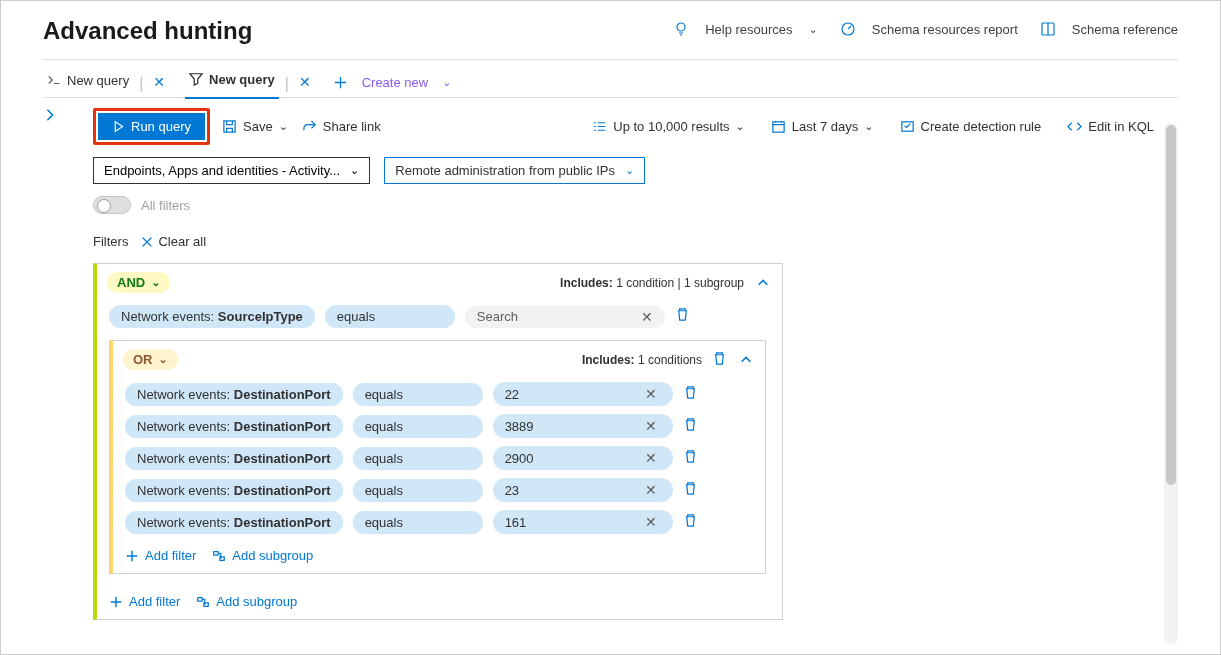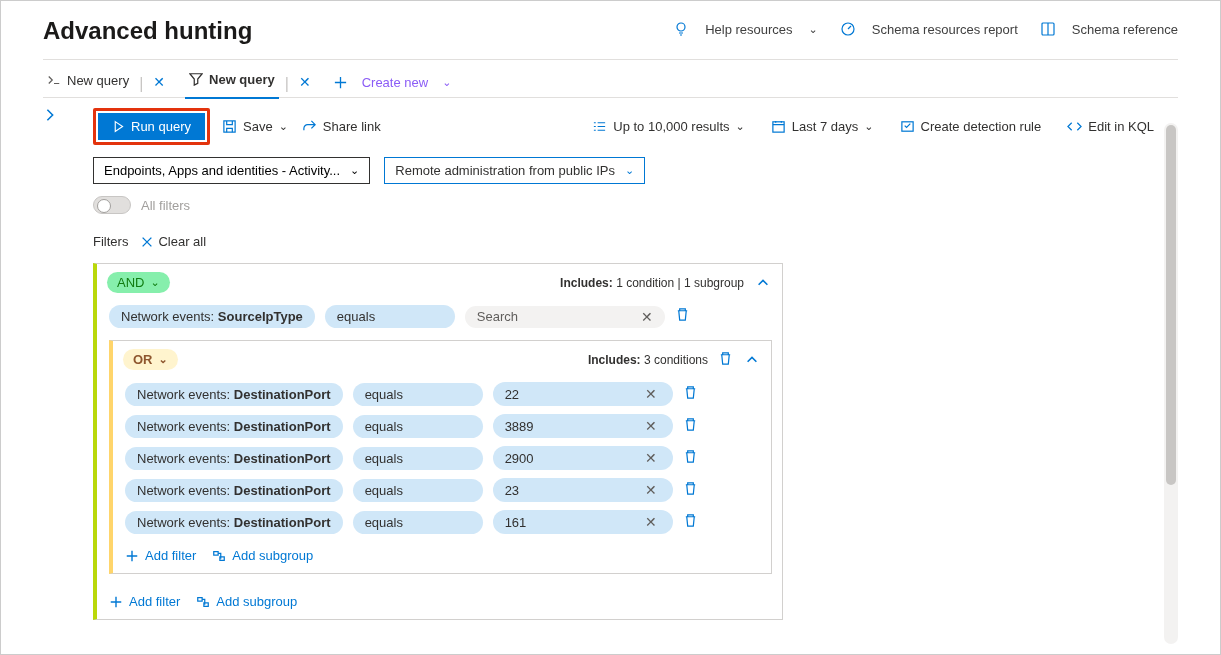--- a/index.html
+++ b/index.html
@@ -33,35 +33,35 @@
   .toggle::after { content: ""; width: 12px; height: 12px; border-radius: 50%; background: #fff; position: absolute; top: 2px; left: 3px; border:1px solid #a19f9d; }
   .toggle-label { font-size: 13px; color: #a19f9d; }
   .filters-hdr { display: flex; align-items: center; gap: 12px; margin-bottom: 14px; }
   .filters-hdr .lbl { font-size: 13px; color: #323130; }
   .clearall { display: flex; align-items: center; gap: 4px; font-size: 13px; color: #323130; cursor: pointer; }
   .clearall svg { color: #0078d4; width: 14px; height: 14px; }
   .group { border: 1px solid #d2d0ce; border-right:1px solid #d2d0ce; border-top:1px solid #d2d0ce; }
   .group.outer { border-left: 4px solid #bad80a; max-width: 690px; }
   .group-hdr { display: flex; align-items: center; padding: 8px 10px; gap: 10px; font-size: 13px; }
   .op-pill { padding: 3px 10px; border-radius: 12px; display: flex; align-items: center; gap: 6px; font-size: 13px; cursor: pointer; }
-  .op-pill.and { background: #86efac; color: #107c10; font-weight:400;}
+  .op-pill.and { background: #fef9c3; color: #107c10; font-weight:700;}
   .op-pill.or { background: #fff4ce; color: #8e562e; font-weight:600;}
   .group-hdr .spacer { flex: 1; }
   .includes { font-size: 12px; color: #323130; }
   .includes b { font-weight:600;}
   .icon-btn { width: 18px; height: 18px; display: inline-flex; align-items: center; justify-content: center; cursor: pointer; color: #0078d4; }
   .cond-row { display: flex; align-items: center; gap: 10px; padding: 4px 10px 4px 12px; }
   .pill { background: #d0e7f8; border-radius: 12px; padding: 4px 12px; font-size: 13px; color: #323130; white-space: nowrap; }
   .pill.op { min-width: 130px; }
   .pill.val { min-width: 150px; }
   .pill strong { font-weight: 600; }
   .search-pill { background: #f3f2f1; border-radius: 12px; padding: 3px 8px 3px 12px; font-size: 13px; color: #605e5c; display: flex; align-items: center; min-width: 200px; justify-content: space-between; text-align: right; }
   .xbtn { cursor: pointer; color: #605e5c; padding: 0 4px; font-size:14px;}
   .trash { cursor: pointer; color: #0078d4; }
-  .subgroup { margin: 8px 10px 10px 12px; border-left: 4px solid #ffd56b; border-top:1px solid #d2d0ce; border-right:1px solid #d2d0ce; border-bottom:1px solid #d2d0ce;}
+  .subgroup { margin: 8px 16px 10px 12px; border-left: 4px solid #ffd56b; border-top:1px solid #d2d0ce; border-right:1px solid #d2d0ce; border-bottom:1px solid #d2d0ce;}
   .addrow { display: flex; gap: 16px; padding: 10px 10px 10px 12px; }
   .addlink { display: flex; align-items: center; gap: 6px; color: #0078d4; font-size: 13px; cursor: pointer; }
   .scrollbar { position: absolute; right: 42px; top: 122px; width: 14px; bottom: 10px; background: #f3f2f1; border-radius: 7px; }
   .scrollbar-thumb { width: 10px; margin: 2px; height: 360px; background: #c8c6c4; border-radius: 6px; }
   .chev { font-size: 11px; }
 </style>
 </head>
 <body>
 
 <h1 class="page-title">Advanced hunting</h1>
@@ -236,21 +236,21 @@
         </span>
       </div>
 
       <div class="subgroup">
         <div class="group-hdr">
           <span class="op-pill or">
             <span>OR</span>
               <span class="chev">⌄</span>
           </span>
           <span class="spacer"></span>
-          <span class="includes"><b>Includes:</b> <span>3 conditions</span></span>
+          <span class="includes"><b>Includes:</b> <span>1 conditions</span></span>
           <span class="trash">
             <svg viewBox="0 0 16 16" width="15" height="15" fill="none" stroke="#0078d4" stroke-width="1.3">
                 <path d="M3 4h10M5 4V2h6v2M4 4l1 10h6l1-10"></path>
               </svg>
           </span>
           <span class="icon-btn">
             <svg viewBox="0 0 16 16" width="14" height="14" fill="none" stroke="#0078d4" stroke-width="1.8">
                 <path d="M3 10l5-5 5 5"></path>
               </svg>
           </span>

